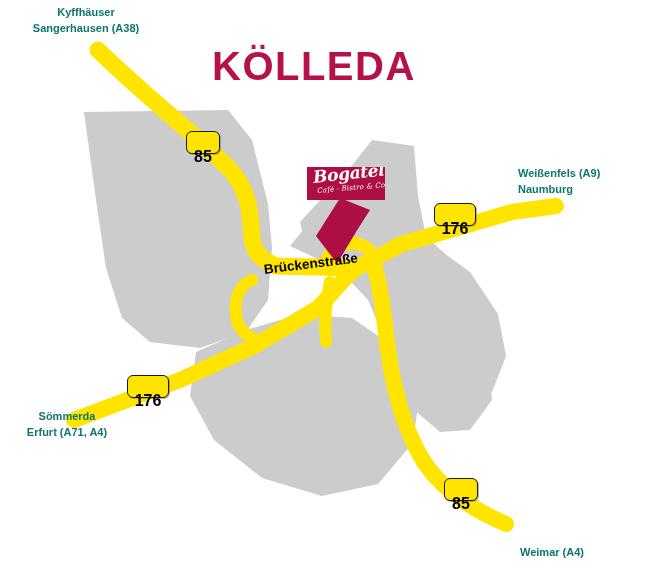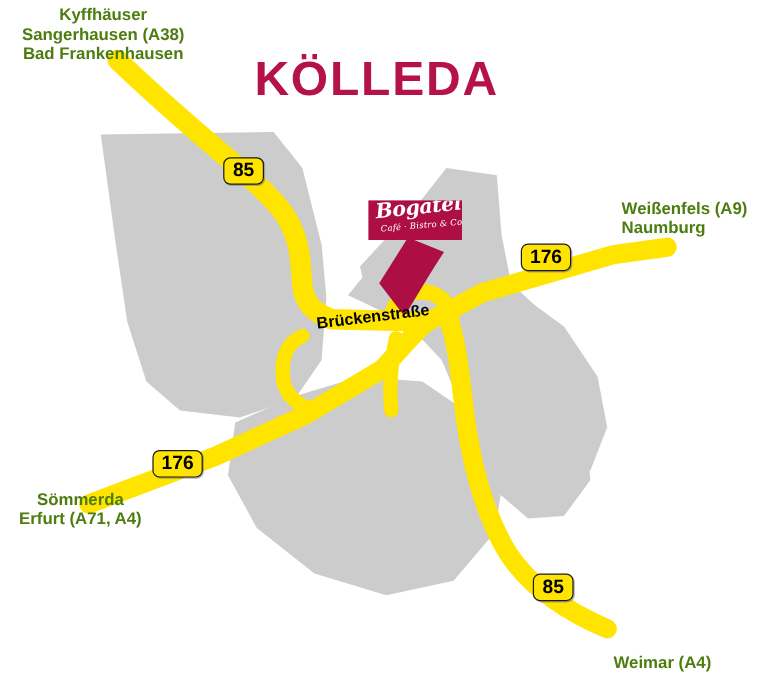--- a/index.html
+++ b/index.html
@@ -24,23 +24,23 @@
     top: 0;
     width: 650px;
     height: 568px;
   }
 
   
   .dir-label {
     position: absolute;
     font-family: "Liberation Sans", sans-serif;
     font-weight: bold;
-    font-size: 14px;
+    font-size: 11px;
     line-height: 16px;
-    color: #4d7c0f;
+    color: #0f766e;
     white-space: nowrap;
   }
   .dir-label .line { display: block; }
 
   #label-kyffhaeuser {
     left: 6px;
     top: 4px;
     text-align: center;
     width: 160px;
   }
@@ -97,21 +97,21 @@
     background: #ffe400;
     border: 1.6px solid #1a1a1a;
     border-radius: 6px;
     font-family: "Liberation Sans", sans-serif;
     font-weight: bold;
     font-size: 16px;
     color: #000000;
     text-align: center;
     line-height: 20px;
     height: 23px;
-    padding-top: 1px;
+    padding-top: 15px;
     box-shadow: 1px 1px 0 rgba(120,120,120,0.55);
   }
   .shield.w2 { width: 34px; }
   .shield.w3 { width: 42px; }
 
   #shield-85-north  { left: 186px; top: 131px; }
   #shield-176-east  { left: 434px; top: 203px; }
   #shield-176-west  { left: 127px; top: 375px; }
   #shield-85-south  { left: 444px; top: 478px; }
 
@@ -201,21 +201,20 @@
       <path fill="#ad0e44" d="M 342,196 L 352,228 L 368,212 L 338,262 L 318,238 L 330,234 Z"></path>
       <path fill="#ad0e44" d="M 340,198 L 370,210 L 336,262 L 316,236 Z"></path>
     </g>
   </svg>
 
   <div id="city-title">KÖLLEDA</div>
 
   <div class="dir-label" id="label-kyffhaeuser">
     <span class="line">Kyffhäuser</span>
     <span class="line">Sangerhausen (A38)</span>
-    <span class="line">Bad Frankenhausen</span>
   </div>
 
   <div class="dir-label" id="label-weissenfels">
     <span class="line">Weißenfels (A9)</span>
     <span class="line">Naumburg</span>
   </div>
 
   <div class="dir-label" id="label-soemmerda">
     <span class="line">Sömmerda</span>
     <span class="line">Erfurt (A71, A4)</span>

